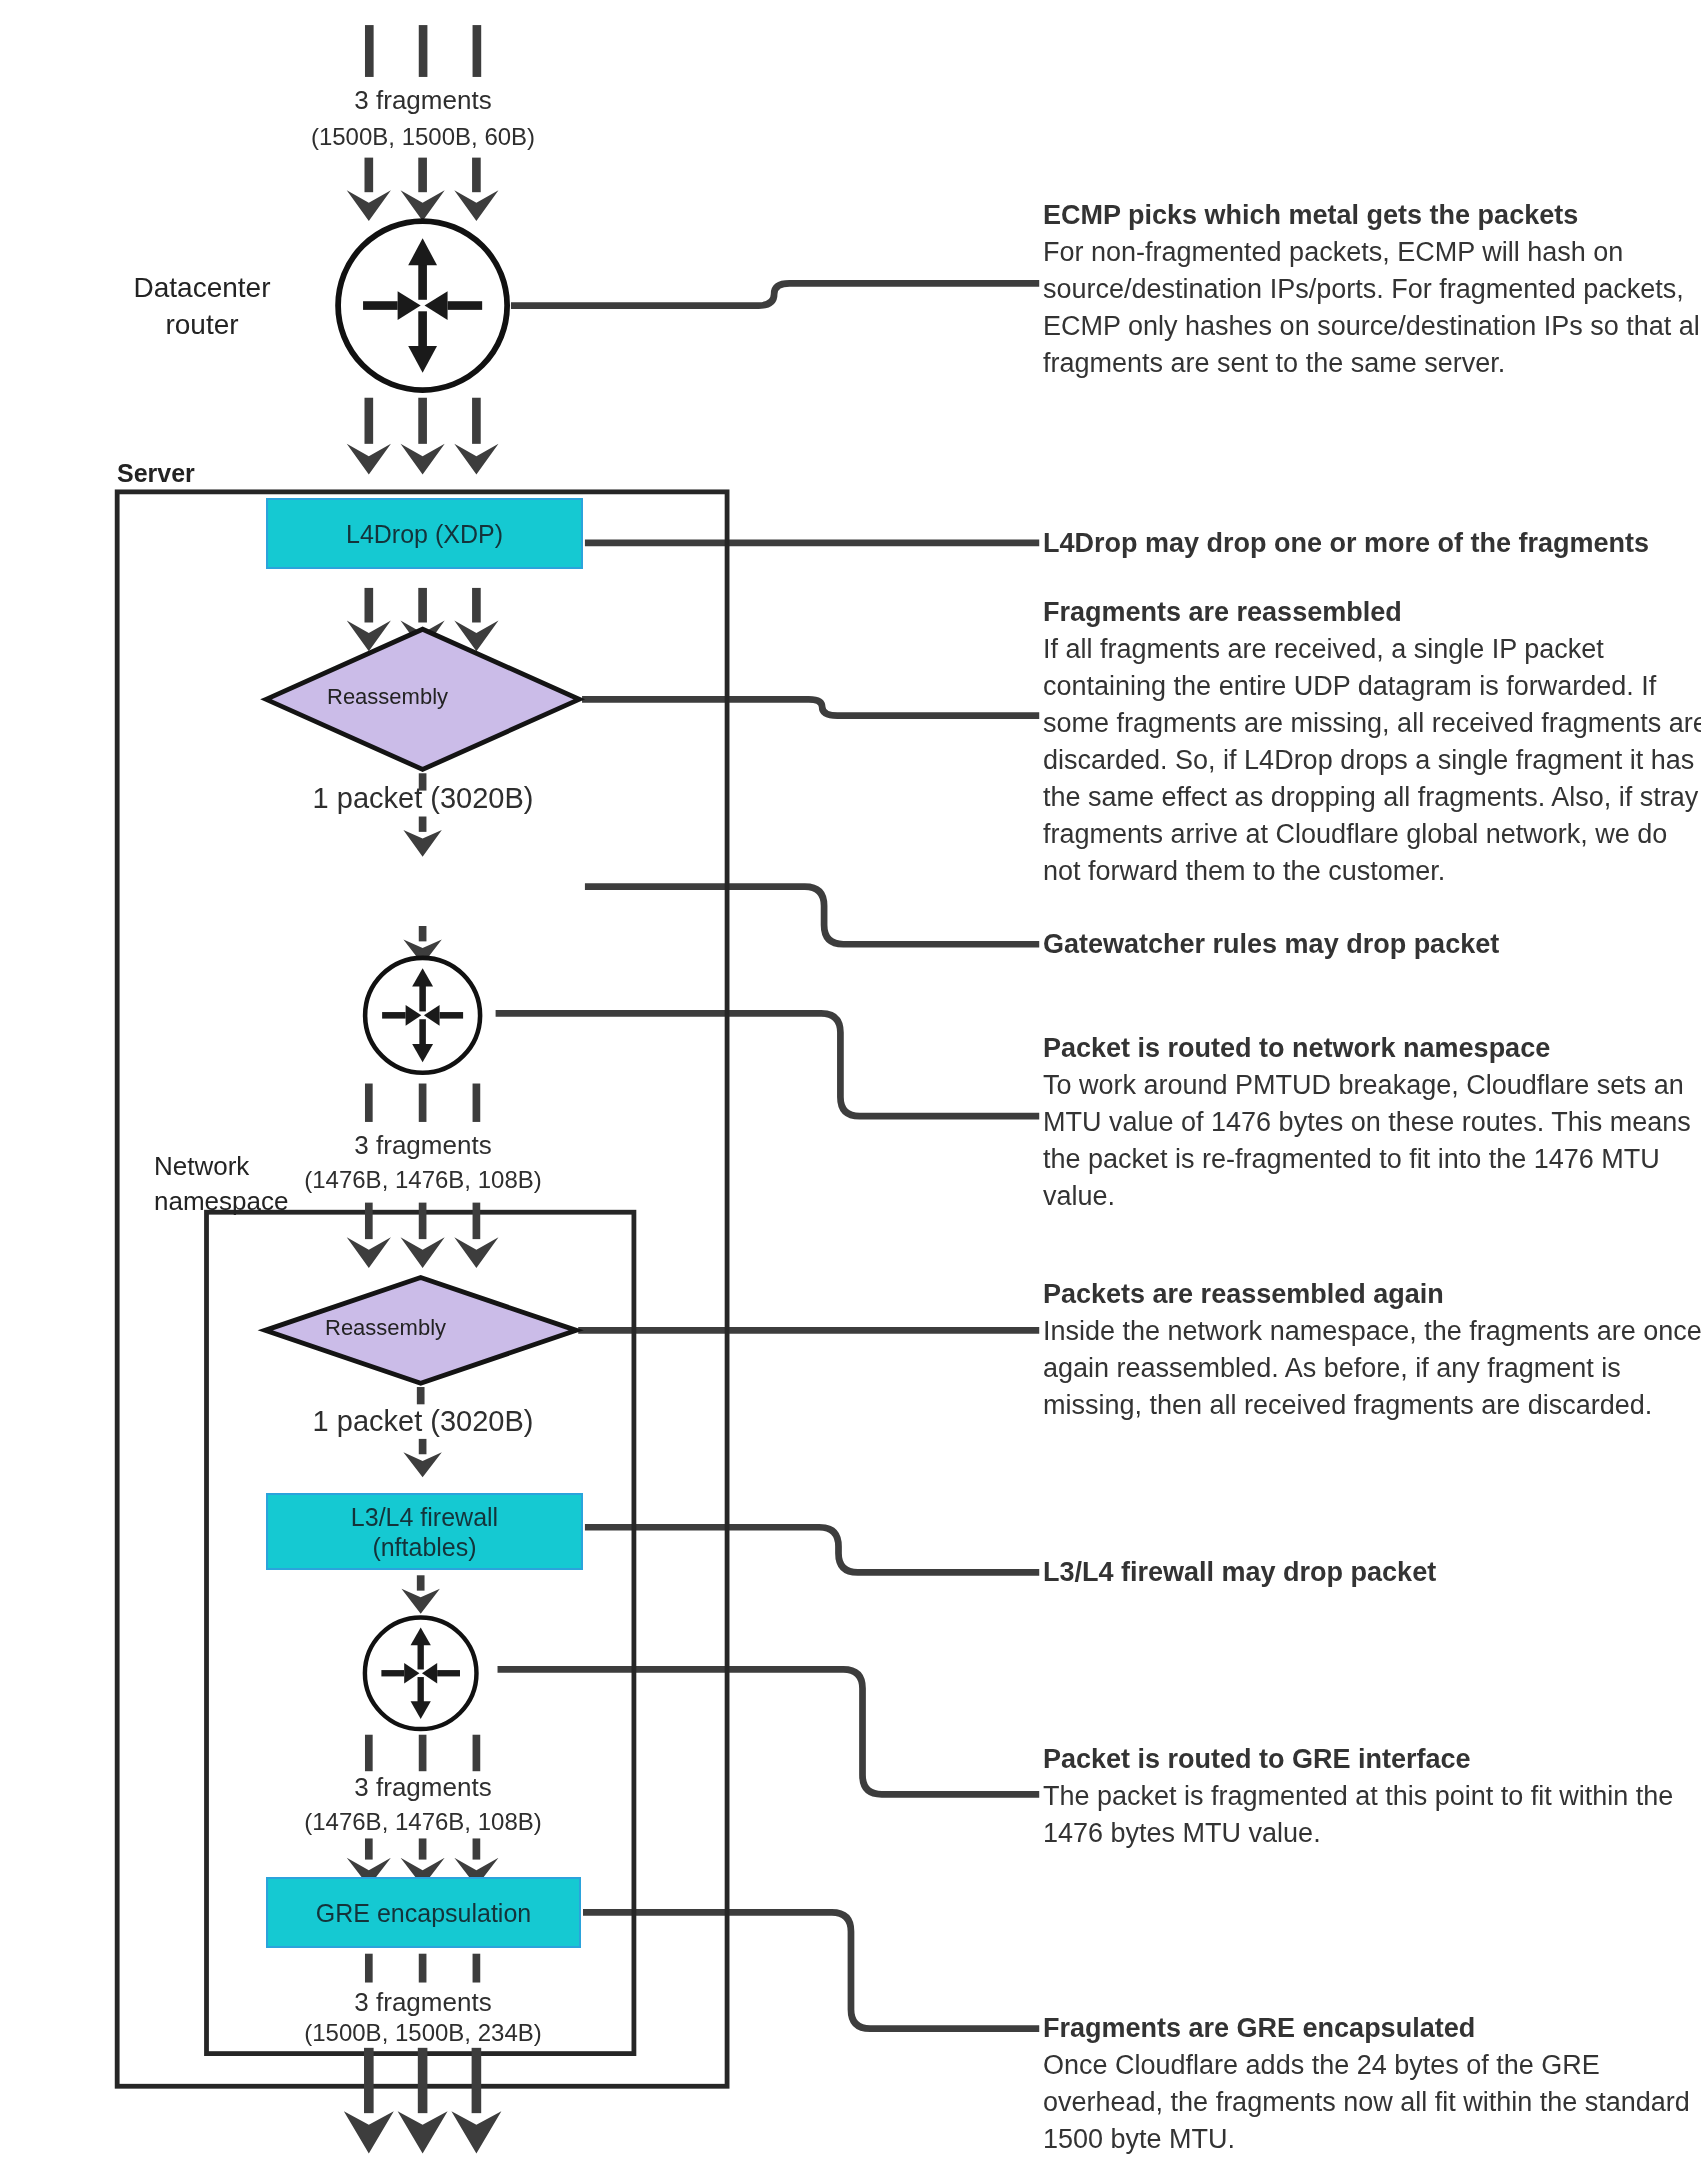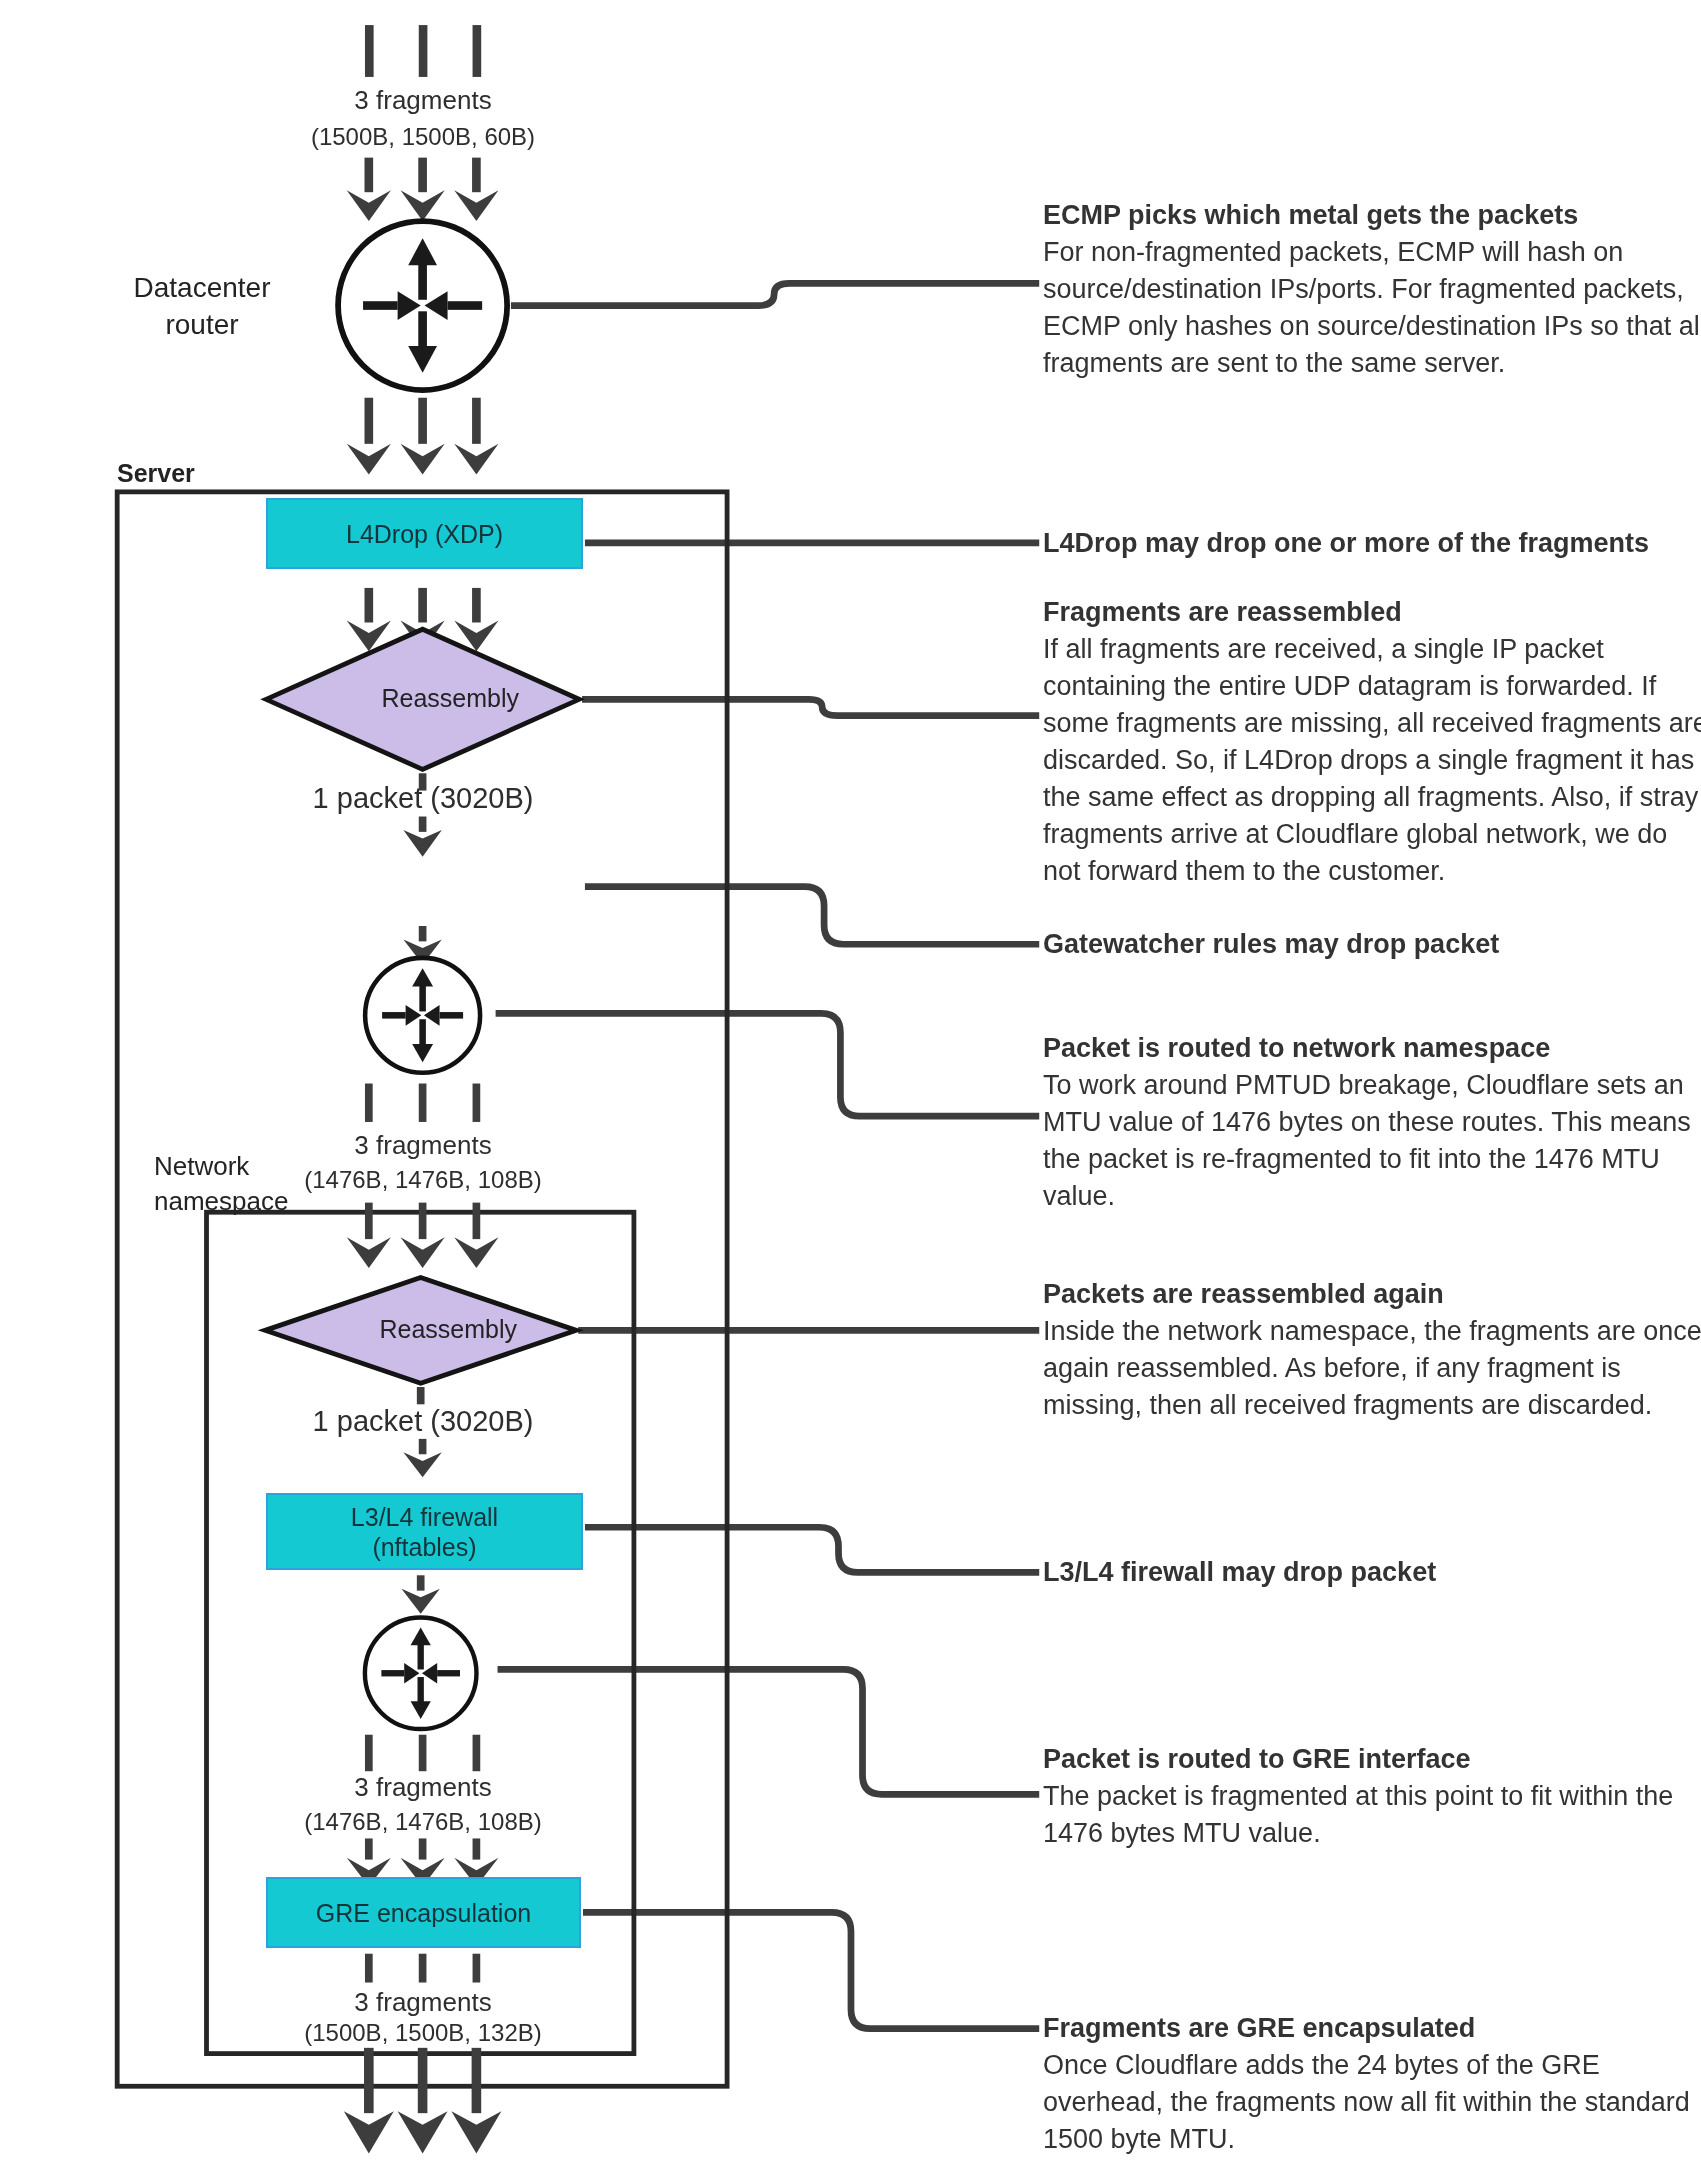--- a/index.html
+++ b/index.html
@@ -14,21 +14,21 @@
   .frag-sizes{font-size:24px;line-height:31px;color:#2e2e2e;}
   .packet-label{font-size:29px;line-height:33px;color:#2e2e2e;text-align:center;}
   .frame-label{font-size:25px;line-height:29px;color:#232323;}
   .big-label{font-size:28px;line-height:37px;color:#232323;}
   .nn-label{font-size:26px;line-height:35px;color:#232323;}
   .node-box{
     position:absolute;display:flex;flex-direction:column;align-items:center;justify-content:center;
     background:var(--box_fill,#15C9D2);border:2.9px solid var(--box_border,#2BA3DC);
     box-sizing:border-box;font-size:25px;line-height:30px;color:var(--box_text,#14333A);
   }
-  .diamond-label{position:absolute;font-size:25px;color:#232323;text-align:right;}
+  .diamond-label{position:absolute;font-size:22px;color:#232323;text-align:left;}
   .ann{position:absolute;left:1043px;width:665px;font-size:27px;line-height:37px;color:var(--text_dark,#333);}
   .ann-h{font-weight:bold;}
 </style>
 </head>
 <body>
 
 <div class="canvas">
 
   <svg class="layer" width="1701" height="2168" viewBox="0 0 1771 2257">
 
@@ -201,21 +201,21 @@
   </div>
 
   <div class="lbl frag-label" style="left:279px;top:1772px;width:288px;">3 fragments</div>
   <div class="lbl frag-sizes" style="left:231px;top:1806px;width:384px;">(1476B, 1476B, 108B)</div>
 
   <div class="node-box" style="left:266px;top:1877px;width:315px;height:71px;">
     <div>GRE encapsulation</div>
   </div>
 
   <div class="lbl frag-label" style="left:279px;top:1987px;width:288px;">3 fragments</div>
-  <div class="lbl frag-sizes" style="left:231px;top:2017px;width:384px;">(1500B, 1500B, 132B)</div>
+  <div class="lbl frag-sizes" style="left:231px;top:2017px;width:384px;">(1500B, 1500B, 234B)</div>
 
   <div class="ann" style="top:197px;">
     <div class="ann-h">ECMP picks which metal gets the packets</div>
     <div class="ann-b">For non-fragmented packets, ECMP will hash on source/destination IPs/ports. For fragmented packets, ECMP only hashes on source/destination IPs so that all fragments are sent to the same server.</div>
   </div>
   <div class="ann" style="top:525px;">
     <div class="ann-h">L4Drop may drop one or more of the fragments</div>
   </div>
   <div class="ann" style="top:594px;">
     <div class="ann-h">Fragments are reassembled</div>

